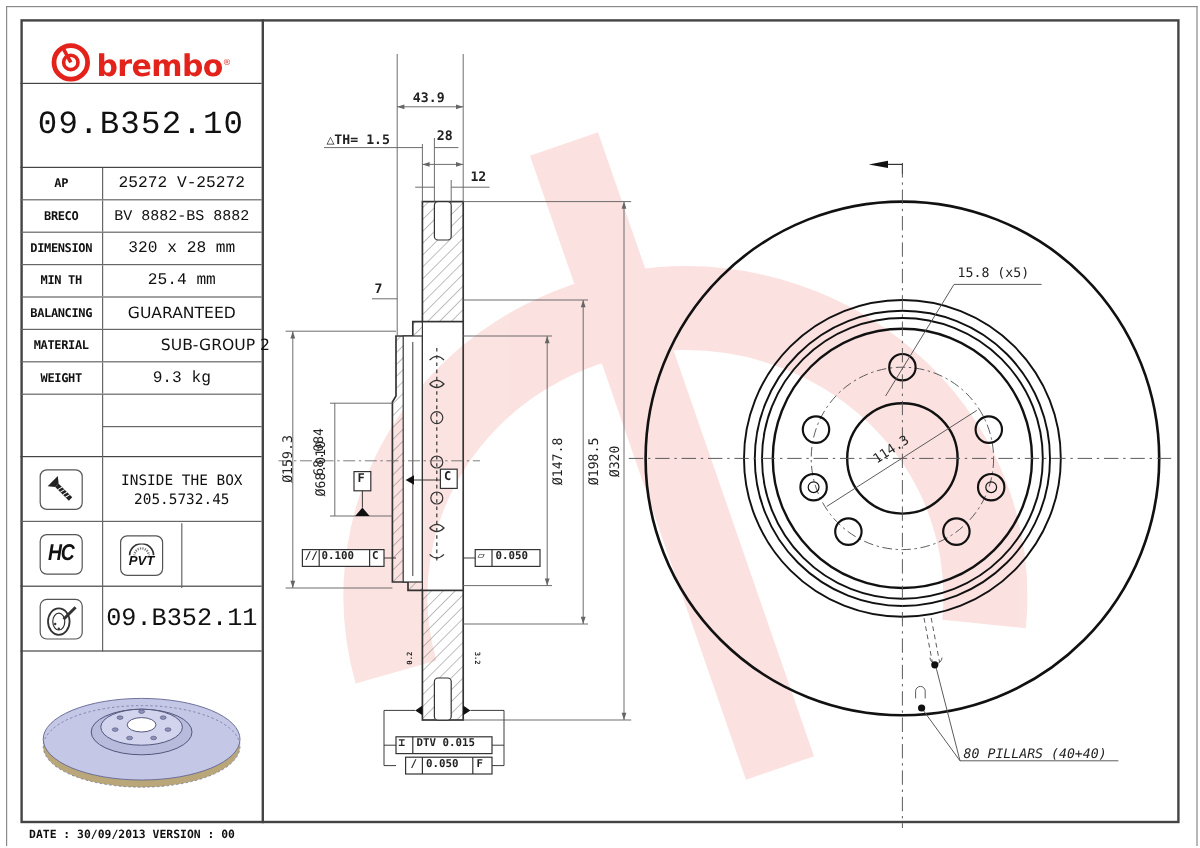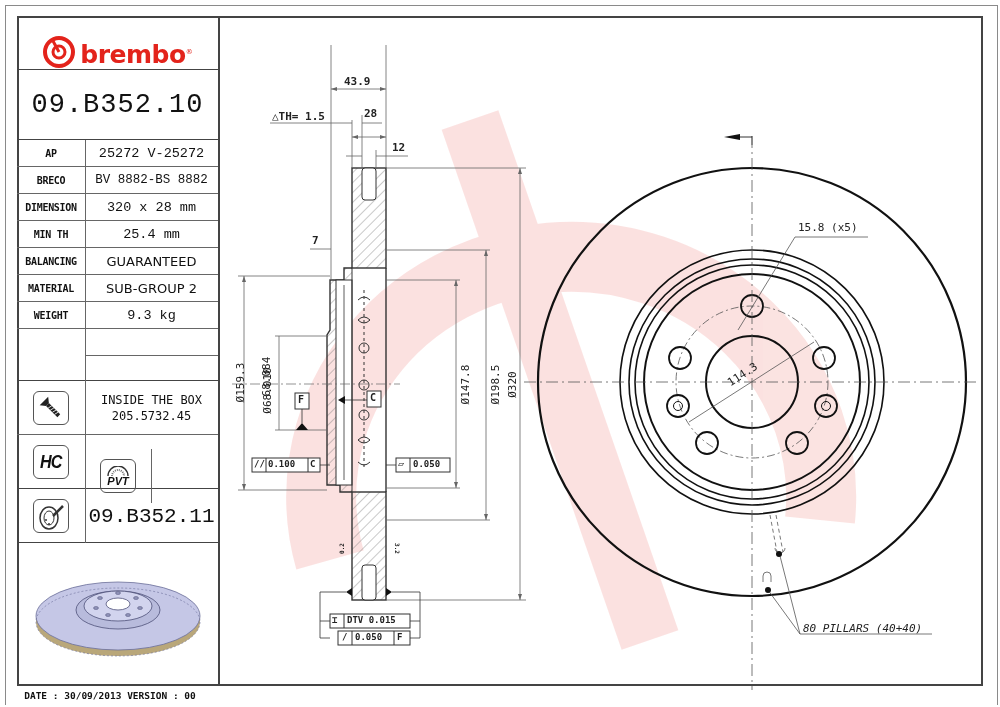--- a/index.html
+++ b/index.html
@@ -244,21 +244,21 @@
   <div class="row" style="top:205px;">
     <div class="k">MIN TH</div>
     <div class="v">25.4 mm</div>
   </div>
   <div class="row" style="top:232px;">
     <div class="k">BALANCING</div>
     <div class="v" style="font-family:'DejaVu Sans',sans-serif;font-size:13px;">GUARANTEED</div>
   </div>
   <div class="row" style="top:259px;">
     <div class="k">MATERIAL</div>
-    <div class="v" style="font-family:'DejaVu Sans',sans-serif;font-size:13px;">SUB-GROUP 2</div>
+    <div class="v" style="font-family:'DejaVu Sans',sans-serif;font-size:13px;padding-left:28px;">SUB-GROUP 2</div>
   </div>
   <div class="row" style="top:286px;">
     <div class="k">WEIGHT</div>
     <div class="v">9.3 kg</div>
   </div>
 
   <div class="row" style="top:313px;height:52px;border-bottom:1.5px solid #444;">
     <div class="k" style="height:52px;"></div>
     <div class="hline" style="left:68px;top:26px;width:133px;"></div>
   </div>
@@ -285,21 +285,21 @@
       <span>205.5732.45</span>
     </div>
   </div>
 
   <div class="row" style="top:419px;height:54px;border-bottom:1.5px solid #444;">
     <div class="k" style="height:54px;">
       <div class="icon-box" style="position:relative;">
         <span style="font-family:'Liberation Sans',sans-serif;font-weight:bold;font-size:19px;letter-spacing:-1px;transform:scaleX(0.85);display:inline-block;">HC</span>
       </div>
     </div>
-    <div style="position:absolute;left:68px;top:14px;width:66px;height:54px;border-right:1px solid #666;display:flex;align-items:center;justify-content:center;">
+    <div style="position:absolute;left:68px;top:1px;width:66px;height:54px;border-right:1px solid #666;display:flex;align-items:center;justify-content:center;">
       <div class="icon-box" style="position:relative;flex-direction:column;">
         <svg width="24" height="10" viewBox="0 0 24 10">
             <path d="M2 10 A10 10 0 0 1 22 10" fill="none" stroke="#333" stroke-width="1.4"></path>
             <path d="M6 10 A6 6 0 0 1 18 10" fill="none" stroke="#777" stroke-width="2" stroke-dasharray="1 1"></path>
           </svg>
         <span style="font-family:'Liberation Sans',sans-serif;font-weight:bold;font-size:11px;line-height:11px;">PVT</span>
       </div>
     </div>
   </div>
 

